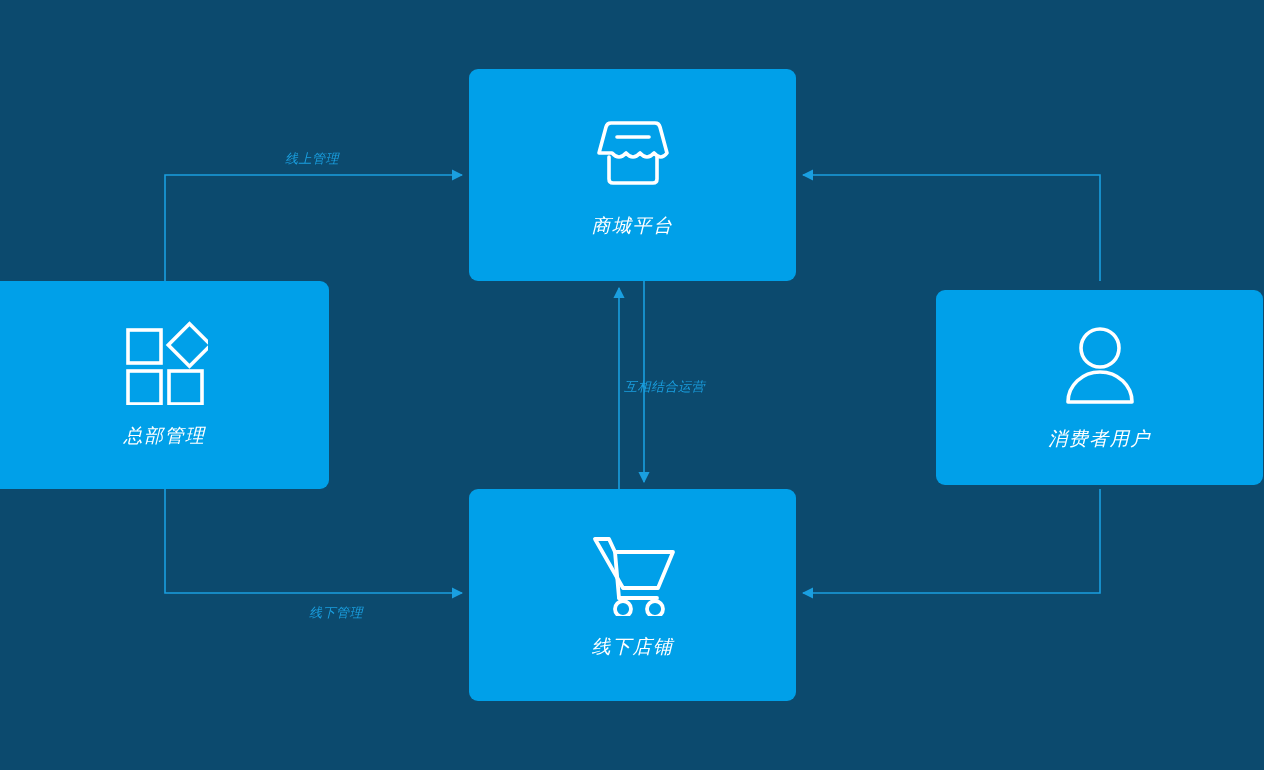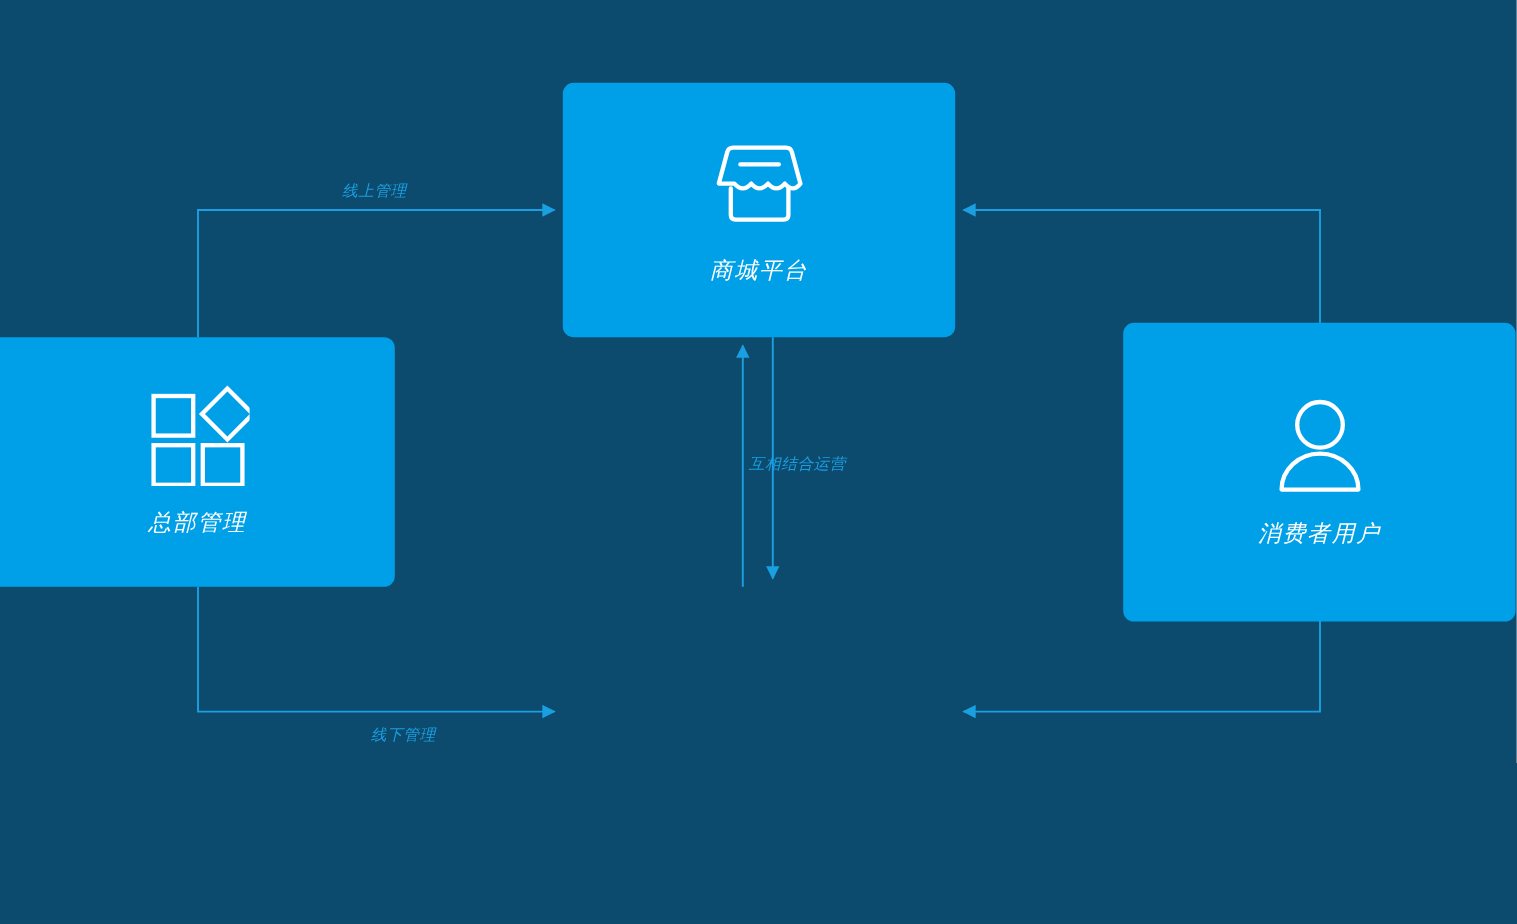--- a/index.html
+++ b/index.html
@@ -45,21 +45,21 @@
     font-size: 19px;
     letter-spacing: 1.5px;
     color: #ffffff;
     white-space: nowrap;
   }
   
   #node-platform  { left: 469px; top: 69px;  width: 327px; height: 212px; }
   #node-store     { left: 469px; top: 489px; width: 327px; height: 212px; }
   #node-hq        { left: -38px; top: 281px; width: 367px; height: 208px;
                     border-top-left-radius: 0; border-bottom-left-radius: 0; }
-  #node-consumer  { left: 936px; top: 269px; width: 327px; height: 249px; }
+  #node-consumer  { left: 936px; top: 290px; width: 327px; height: 195px; }
 
   #node-hq .node-stack { margin-left: 38px; display:flex; flex-direction:column; align-items:center; }
 
   .edge-label {
     position: absolute;
     font-size: 13px;
     color: #1a9fe0;
     white-space: nowrap;
     letter-spacing: 0.5px;
   }
@@ -149,14 +149,32 @@
       <svg width="84" height="84" viewBox="0 0 84 84" xmlns="http://www.w3.org/2000/svg">
         <g fill="none" stroke="#ffffff" stroke-width="3.6" stroke-linecap="round" stroke-linejoin="round">
           <circle cx="42" cy="24" r="19"></circle>
           <path d="M 10 78 A 32 30 0 0 1 74 78 Z"></path>
         </g>
       </svg>
     </span>
     <span class="node-label">消费者用户</span>
   </div>
 
+  <div class="node" id="node-store">
+    <span class="node-icon">
+      <svg width="88" height="86" viewBox="0 0 88 86" xmlns="http://www.w3.org/2000/svg">
+        <g fill="none" stroke="#ffffff" stroke-width="3.8" stroke-linecap="round" stroke-linejoin="round">
+
+          <path d="M 6 9 L 20 9 L 26 22 L 84 22 L 69 58 L 34 58 Z"></path>
+
+          <path d="M 30 68 L 68 68"></path>
+
+          <path d="M 26 22 L 30 68"></path>
+
+          <circle cx="34" cy="79" r="8"></circle>
+          <circle cx="66" cy="79" r="8"></circle>
+        </g>
+      </svg>
+    </span>
+    <span class="node-label">线下店铺</span>
+  </div>
 
 </div>
 
 </body></html>

